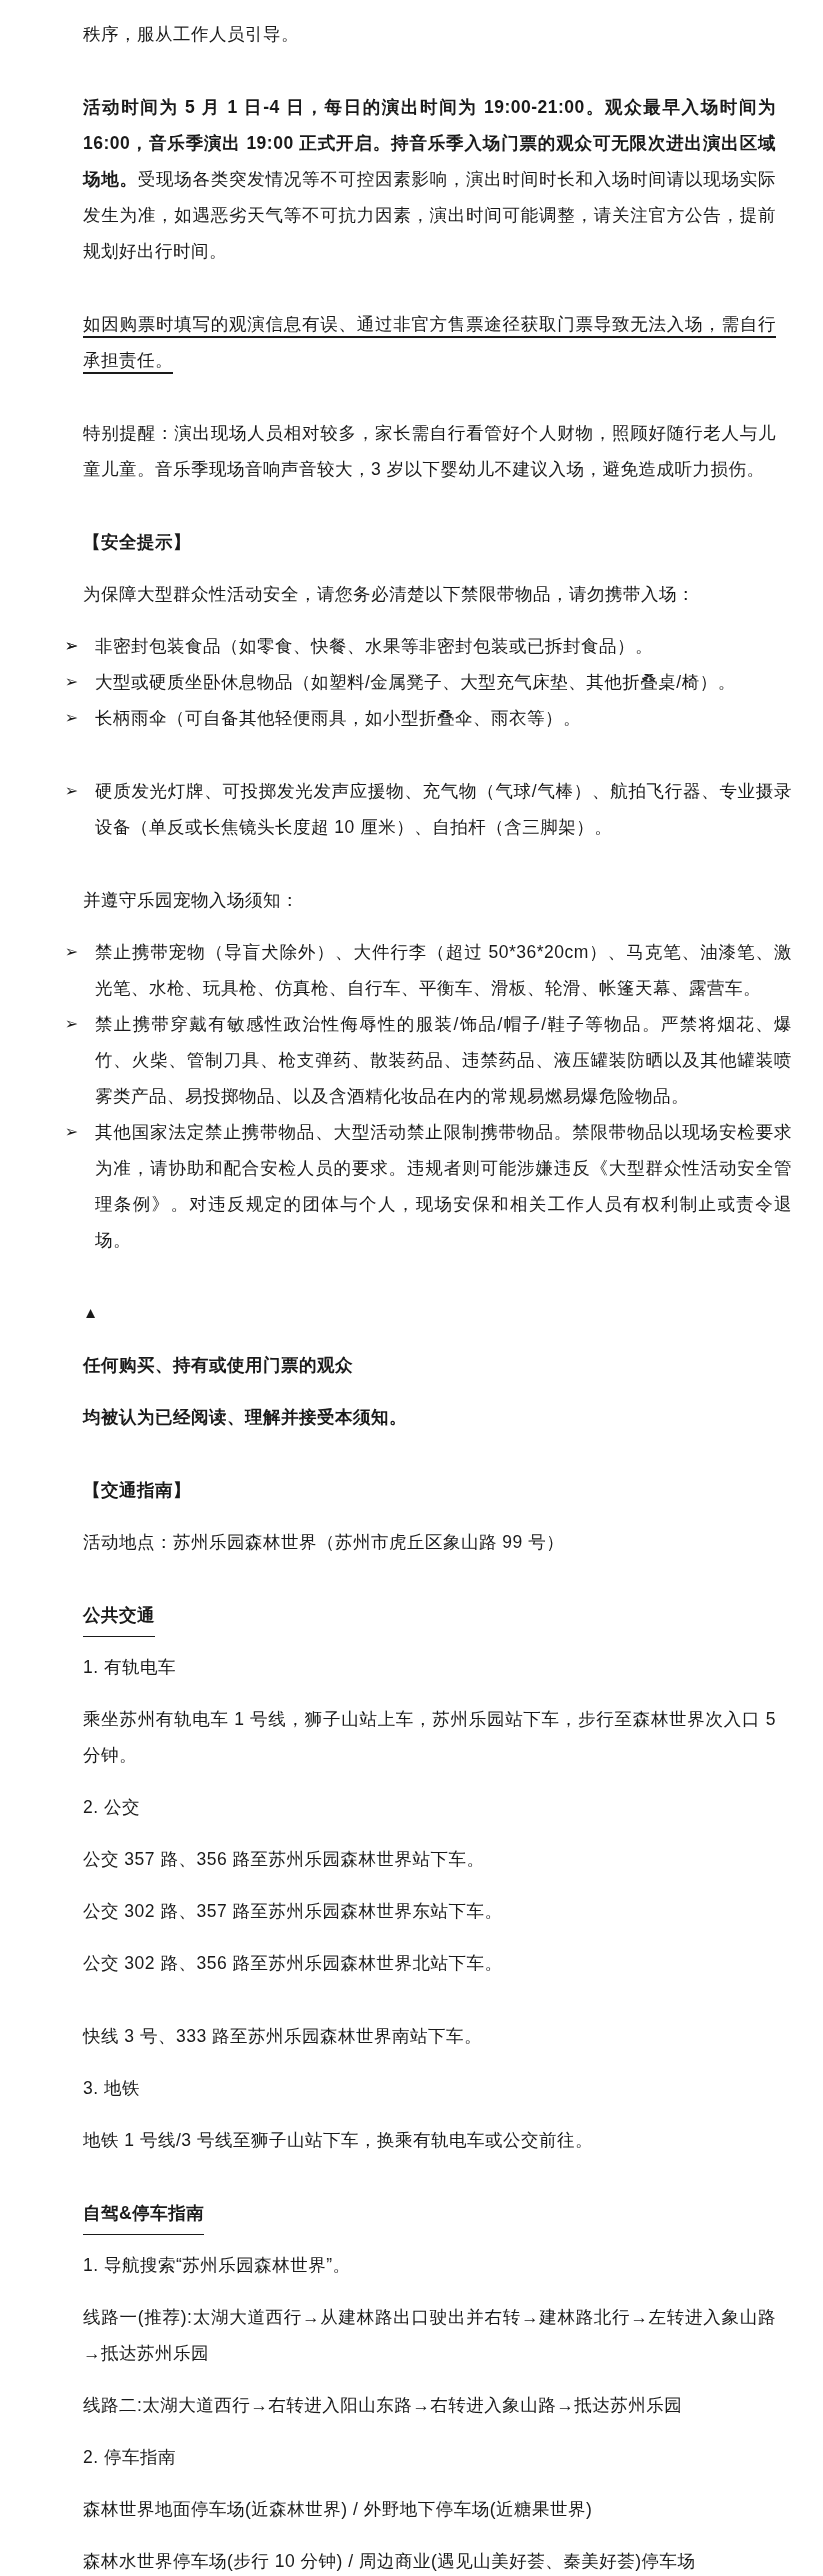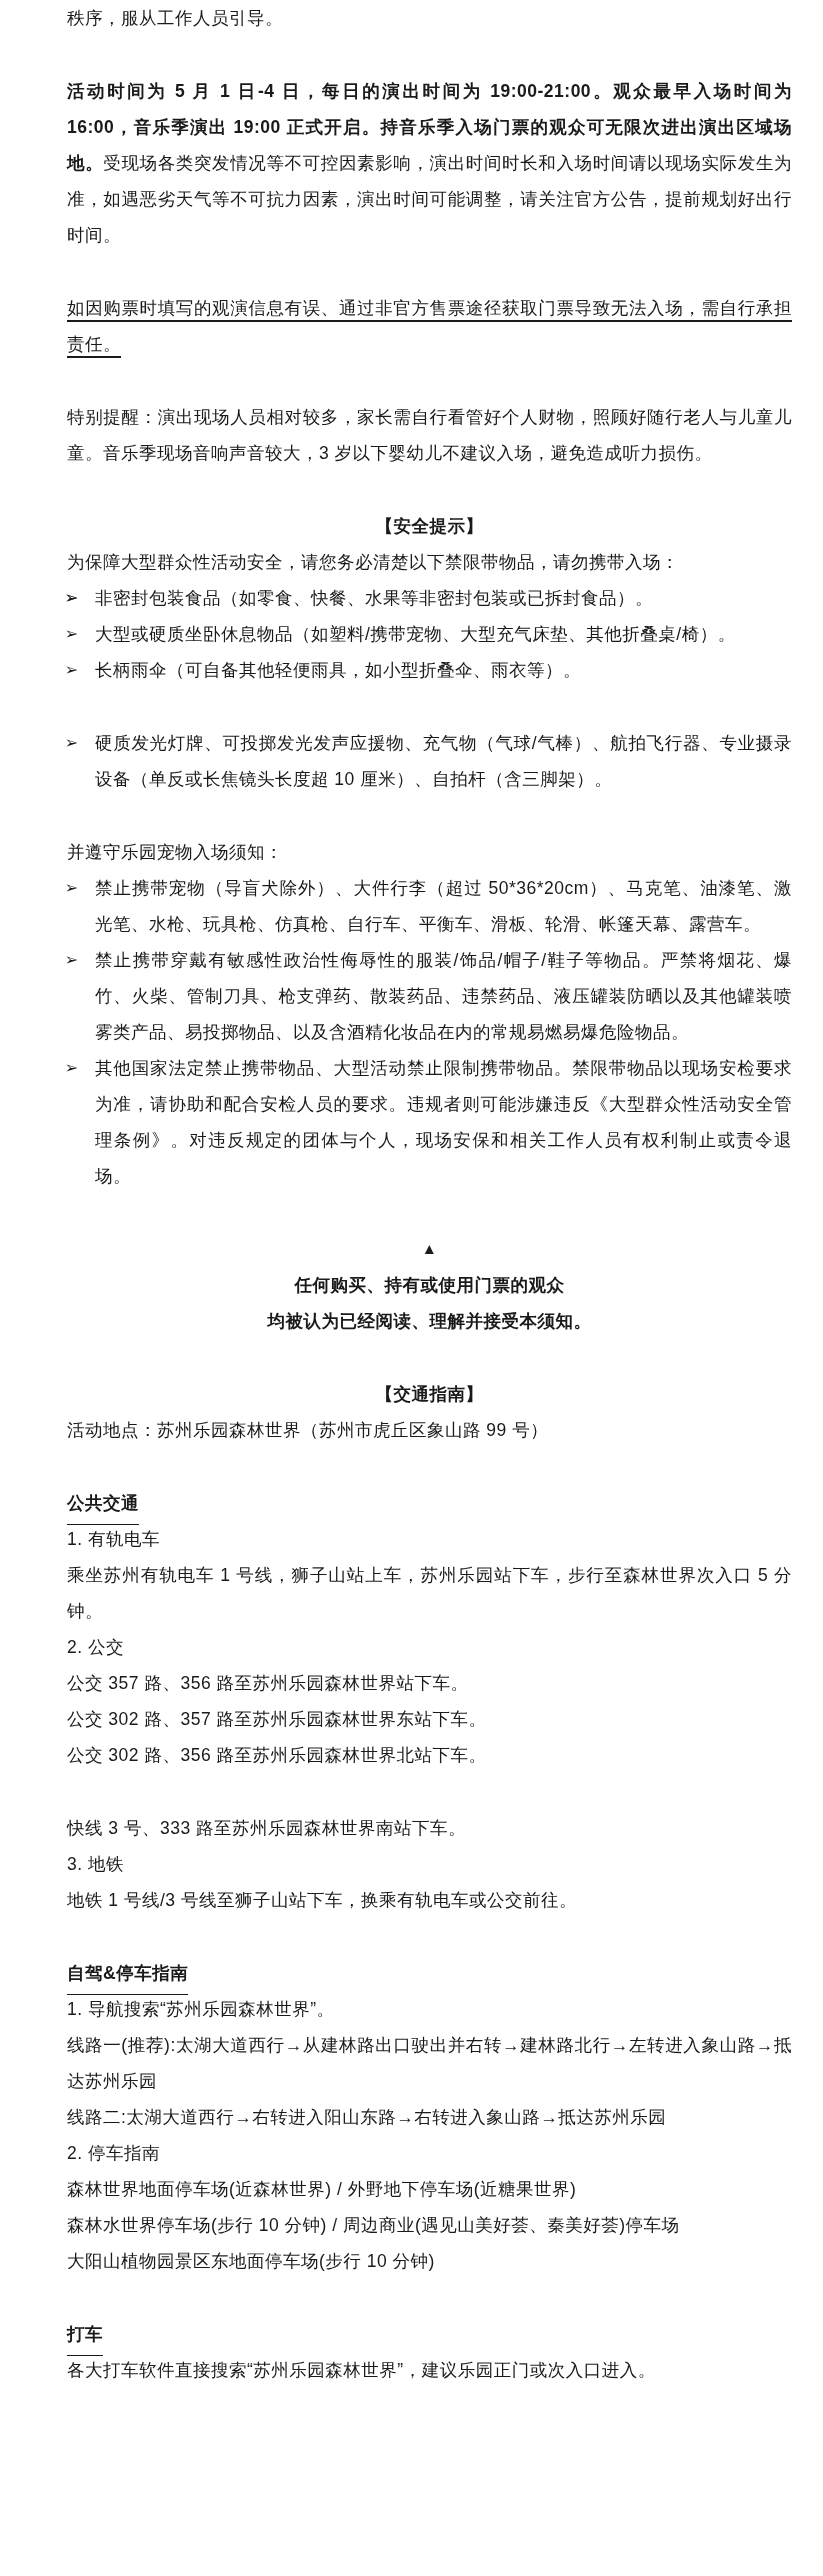--- a/index.html
+++ b/index.html
@@ -11,29 +11,29 @@
     -webkit-font-smoothing: antialiased;
   }
   .doc {
     padding: 0 31px 46px 67px; 
     font-size: 17.5px;
     line-height: 36px;
     letter-spacing: 0.5px;
     text-align: justify;
     text-justify: inter-character;
   }
-  p { margin: 0; }
+  p { margin: 16px; }
   .gap { margin-top: 37px; }            
   .b { font-weight: 700; }
   .u {
     text-decoration: underline;
     text-decoration-thickness: 1.5px;
     text-underline-offset: 6.1px;
   }
-  .center { text-align: center; }
+  .center { }
   .tri { font-size: 15.3px; line-height: 36px; }
   .hd {                                  
     font-weight: 700;
     border-bottom: 1.5px solid #1a1a1a;
     padding-bottom: 11px;
   }
   .bullet {
     position: relative;
     padding-left: 28px;
   }
@@ -64,21 +64,21 @@
 
   <div class="bullet">
     <span class="marker">➢</span>
   </div>
   <div class="bullet">
     <span class="marker">➢</span>
     <span>非密封包装食品（如零食、快餐、水果等非密封包装或已拆封食品）。</span>
   </div>
   <div class="bullet">
     <span class="marker">➢</span>
-    <span>大型或硬质坐卧休息物品（如塑料/携带宠物、大型充气床垫、其他折叠桌/椅）。</span>
+    <span>大型或硬质坐卧休息物品（如塑料/金属凳子、大型充气床垫、其他折叠桌/椅）。</span>
   </div>
   <div class="bullet">
     <span class="marker">➢</span>
     <span>长柄雨伞（可自备其他轻便雨具，如小型折叠伞、雨衣等）。</span>
   </div>
   <div class="bullet gap">
     <span class="marker">➢</span>
     <span>硬质发光灯牌、可投掷发光发声应援物、充气物（气球/气棒）、航拍飞行器、专业摄录设备（单反或长焦镜头长度超 10 厘米）、自拍杆（含三脚架）。</span>
   </div>
 

